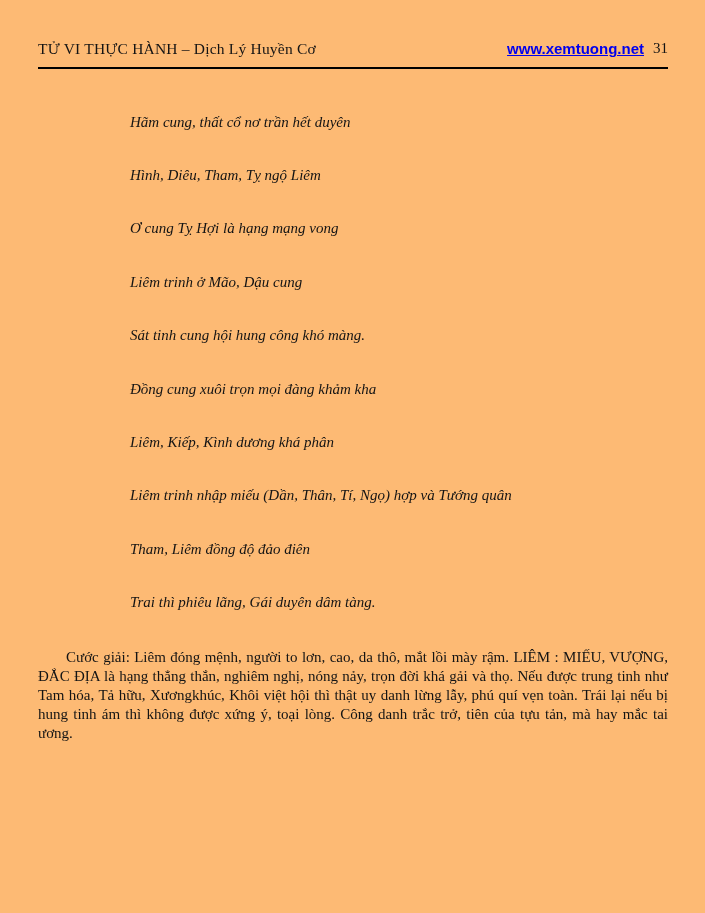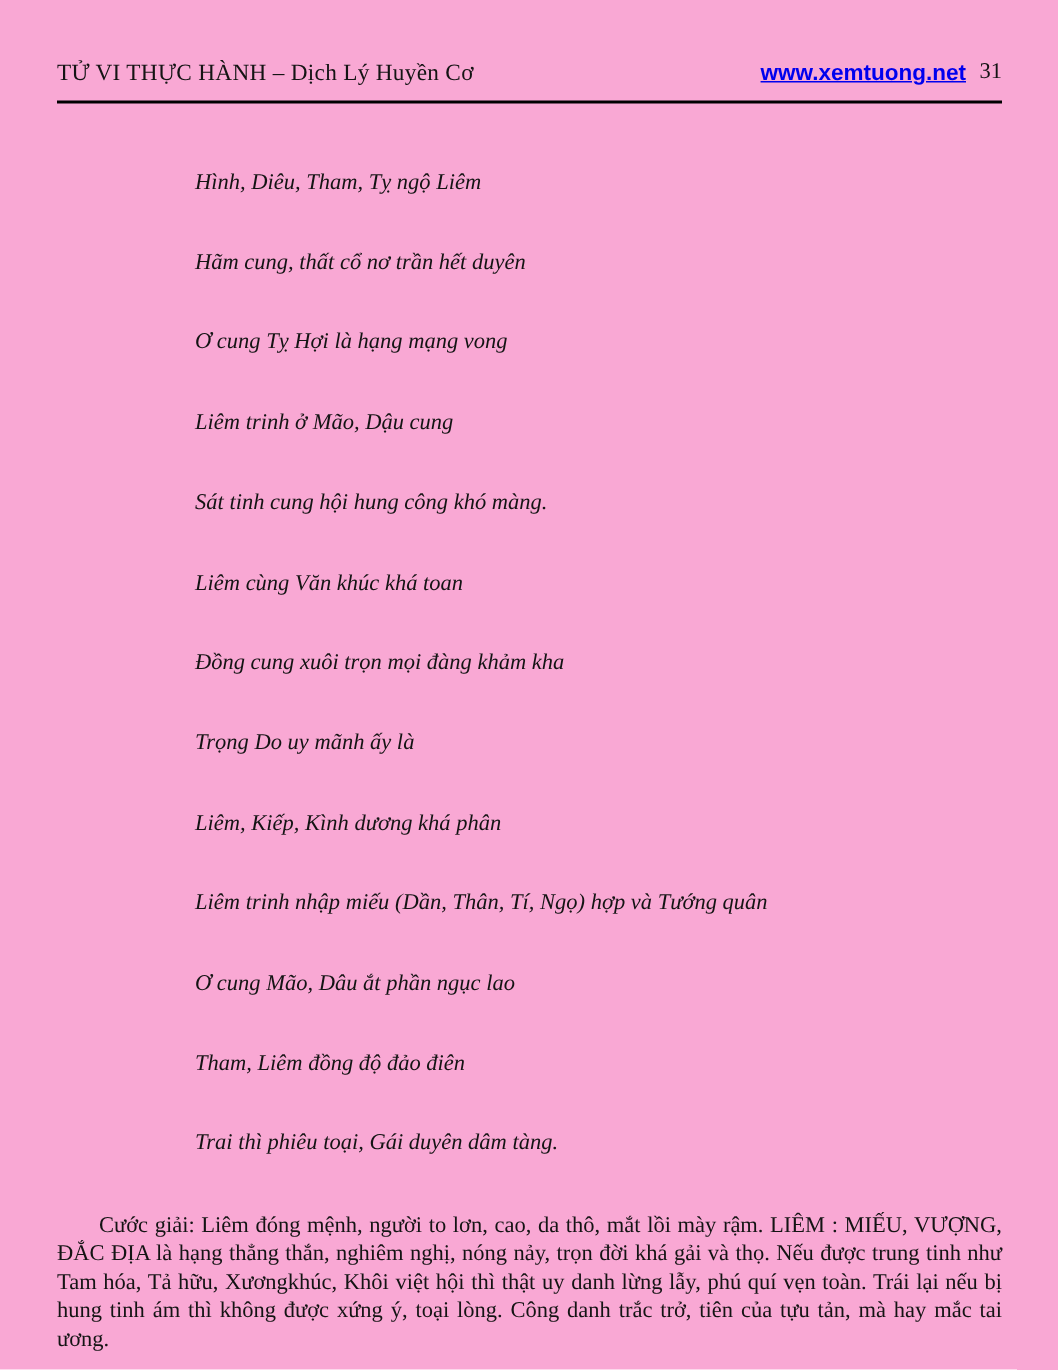--- a/index.html
+++ b/index.html
@@ -4,21 +4,21 @@
 <style>
   html, body {
     margin: 0;
     padding: 0;
     background: #ffffff;
   }
   .page {
     position: relative;
     width: 705px;
     height: 913px;
-    background: #f9a8d4;
+    background: #fdba74;
     box-sizing: border-box;
     padding: 40px 37px 0 38px;
     font-family: "Liberation Serif", "DejaVu Serif", serif;
     font-size: 15px;
     color: #141414;
     overflow: hidden;
   }
   .header {
     display: flex;
     justify-content: space-between;
@@ -73,33 +73,30 @@
     <span class="header-title">TỬ VI THỰC HÀNH – Dịch Lý Huyền Cơ</span>
     <span class="header-right">
       <a class="header-link" style="color: rgb(0, 0, 238);">www.xemtuong.net</a>
       <span class="page-num">31</span>
     </span>
   </div>
 
   <hr class="rule">
 
   <div class="poem">
+    <div>Hãm cung, thất cổ nơ trần hết duyên</div>
     <div>Hình, Diêu, Tham, Tỵ ngộ Liêm</div>
-    <div>Hãm cung, thất cổ nơ trần hết duyên</div>
     <div>Ơ cung Tỵ Hợi là hạng mạng vong</div>
     <div>Liêm trinh ở Mão, Dậu cung</div>
     <div>Sát tinh cung hội hung công khó màng.</div>
-    <div>Liêm cùng Văn khúc khá toan</div>
     <div>Đồng cung xuôi trọn mọi đàng khảm kha</div>
-    <div>Trọng Do uy mãnh ấy là</div>
     <div>Liêm, Kiếp, Kình dương khá phân</div>
     <div>Liêm trinh nhập miếu (Dần, Thân, Tí, Ngọ) hợp và Tướng quân</div>
-    <div>Ơ cung Mão, Dâu ắt phần ngục lao</div>
     <div>Tham, Liêm đồng độ đảo điên</div>
-    <div>Trai thì phiêu toại, Gái duyên dâm tàng.</div>
+    <div>Trai thì phiêu lãng, Gái duyên dâm tàng.</div>
   </div>
 
   <div class="prose">
     <p>Cước giải: Liêm đóng mệnh, người to lơn, cao, da thô, mắt lồi mày rậm. LIÊM : MIẾU, VƯỢNG, ĐẮC ĐỊA là hạng thẳng thắn, nghiêm nghị, nóng nảy, trọn đời khá gải và thọ. Nếu được trung tinh như Tam hóa, Tả hữu, Xươngkhúc, Khôi việt hội thì thật uy danh lừng lẫy, phú quí vẹn toàn. Trái lại nếu bị hung tinh ám thì không được xứng ý, toại lòng. Công danh trắc trở, tiên của tựu tản, mà hay mắc tai ương.</p>
 
   </div>
 
 </div>
 
 </body></html>

